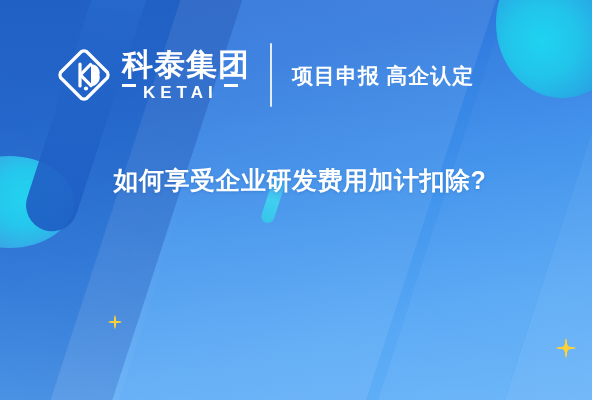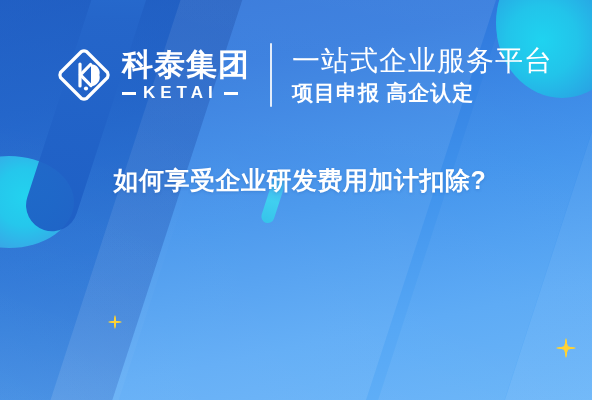--- a/index.html
+++ b/index.html
@@ -194,21 +194,20 @@
     font-size: 31px;
     line-height: 34px;
     font-weight: bold;
     color: #ffffff;
     letter-spacing: 1px;
     white-space: nowrap;
   }
 
   .logo-en-row {
     display: flex;
-    align-items: center;
     margin-top: 2px;
   }
   .logo-en-rule {
     height: 3px;
     width: 14px;
     background: #ffffff;
     flex: 0 0 auto;
   }
   .logo-en {
     font-family: "Liberation Sans", "DejaVu Sans", sans-serif;
@@ -314,20 +313,19 @@
           <span class="logo-en-rule"></span>
           <span class="logo-en">KETAI</span>
           <span class="logo-en-rule"></span>
         </span>
       </span>
     </div>
 
     <span class="divider"></span>
 
     <div class="tagline-group">
-      <span class="tagline-main">一站式企业服务平台</span>
       <span class="tagline-sub">项目申报 高企认定</span>
     </div>
   </div>
 
   <div class="title">如何享受企业研发费用加计扣除?</div>
 
 </div>
 
 </body></html>

